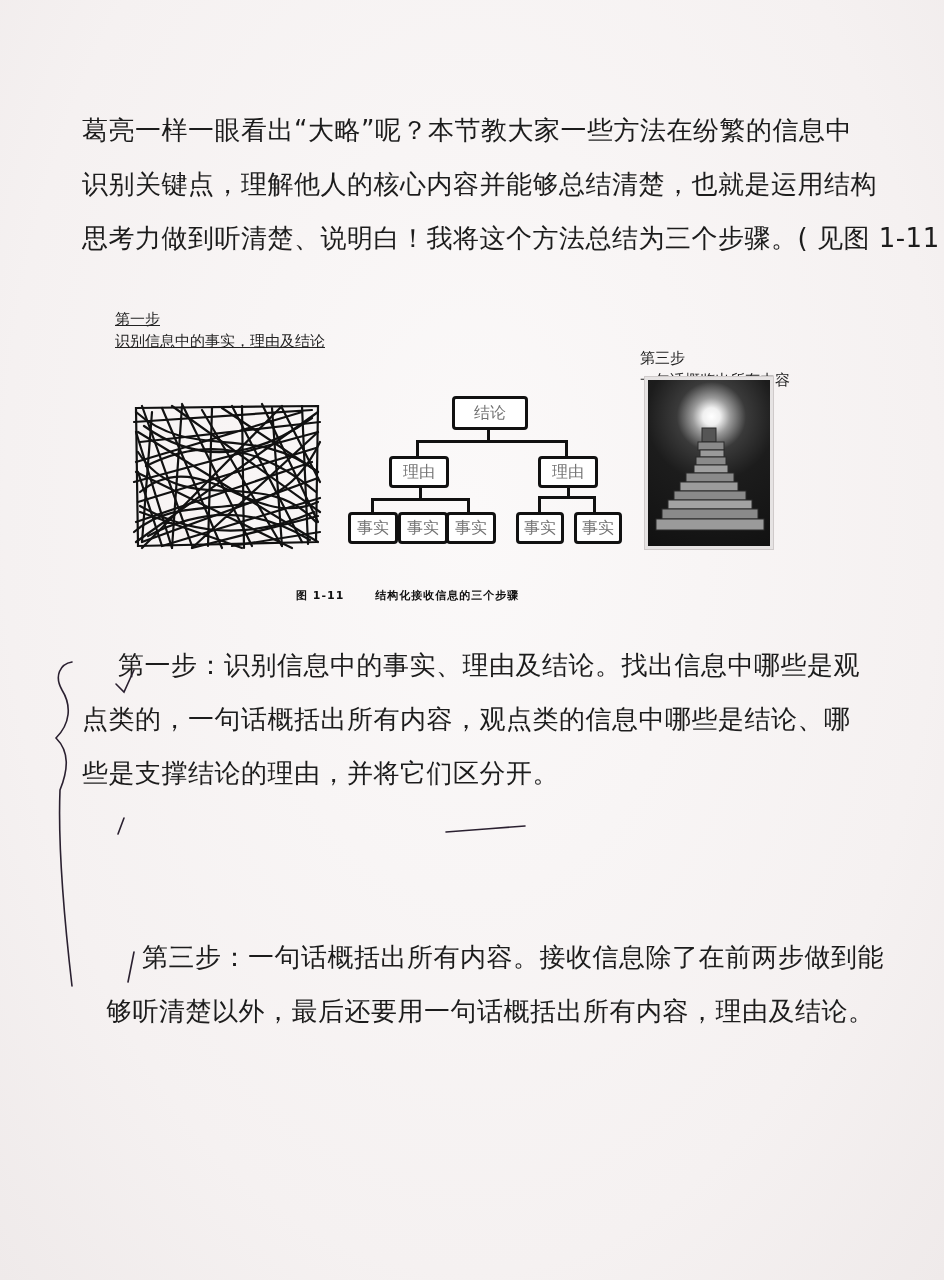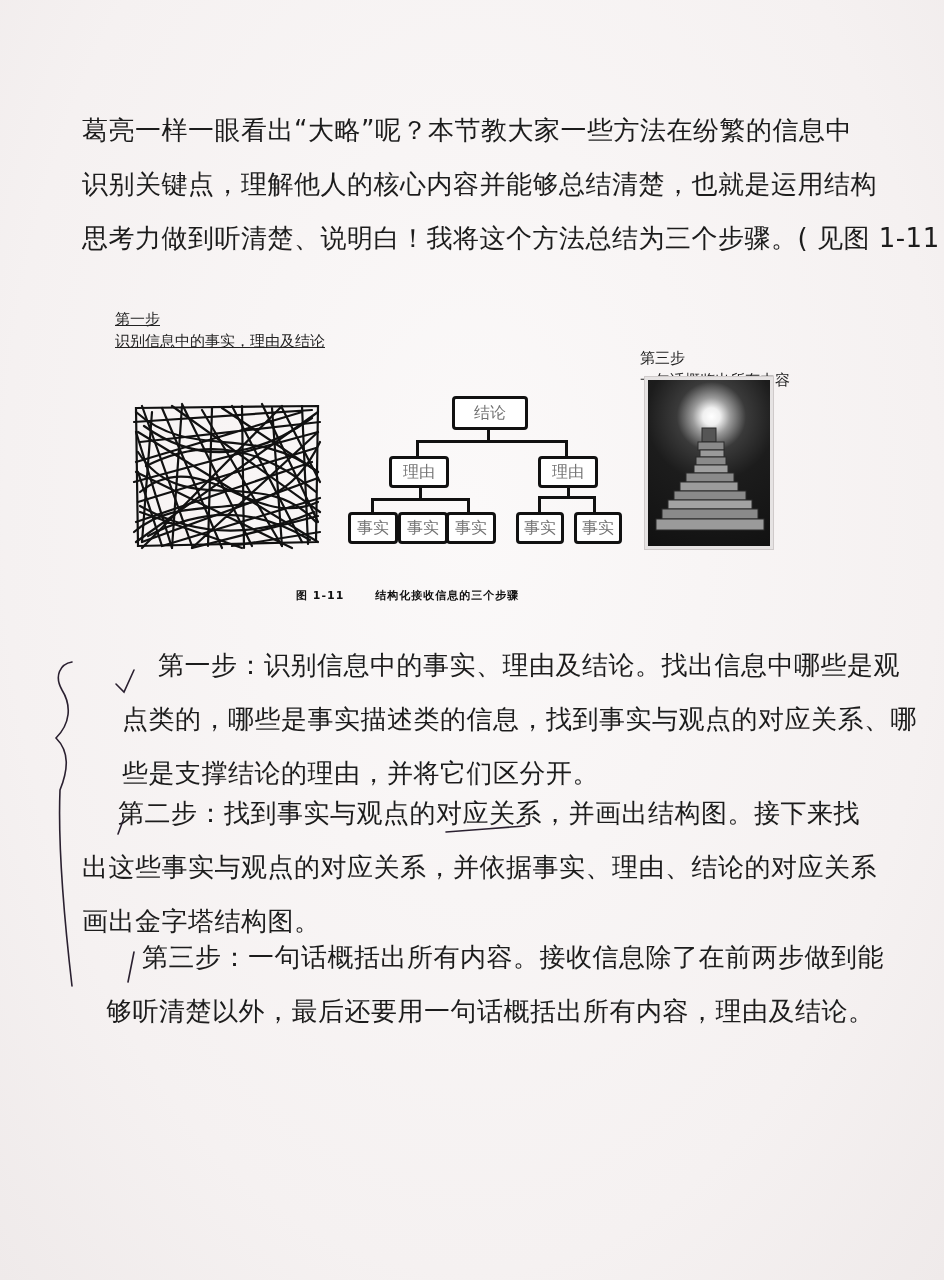--- a/index.html
+++ b/index.html
@@ -45,21 +45,21 @@
       background: radial-gradient(circle at 52% 22%, #ffffff 0%, #f0f0f0 6%, #9a9a9a 13%, #3a3a3a 24%, #1c1c1c 45%, #111 100%);
       overflow: hidden;
     }
 
     .caption {
       position: absolute; left: 296px; top: 588px; font-size: 11px; font-weight: bold;
       letter-spacing: 1px; color: #111; white-space: nowrap;
     }
     .caption .num { margin-right: 26px; }
 
-    .s1 { top: 638px; margin-left: 40px; }
+    .s1 { top: 638px; }
     .s2 { top: 786px; }
     .s3 { top: 930px; margin-left: 24px; }
     .indent { padding-left: 36px; }
 
     .annot { position: absolute; left: 0; top: 0; width: 944px; height: 1280px; pointer-events: none; }
   </style>
 </head>
 <body>
 
 <div class="page">
@@ -134,29 +134,24 @@
     </svg>
   </div>
 
   <div class="caption">
     <span class="num">图 1-11</span>
     <span>结构化接收信息的三个步骤</span>
   </div>
 
   <div class="para s1">
     <span class="line indent">第一步：识别信息中的事实、理由及结论。找出信息中哪些是观</span>
-    <span class="line">点类的，哪些是事实描述类的信息，找到事实与观点的对应关系、哪</span>
+    <span class="line">点类的，一句话概括出所有内容，观点类的信息中哪些是结论、哪</span>
     <span class="line">些是支撑结论的理由，并将它们区分开。</span>
   </div>
 
-  <div class="para s2">
-    <span class="line indent">第二步：找到事实与观点的对应关系，并画出结构图。接下来找</span>
-    <span class="line">出这些事实与观点的对应关系，并依据事实、理由、结论的对应关系</span>
-    <span class="line">画出金字塔结构图。</span>
-  </div>
 
   <div class="para s3">
     <span class="line indent">第三步：一句话概括出所有内容。接收信息除了在前两步做到能</span>
     <span class="line">够听清楚以外，最后还要用一句话概括出所有内容，理由及结论。</span>
   </div>
 
   <svg class="annot" viewBox="0 0 944 1280">
     <g stroke="#2a2030" stroke-width="1.6" fill="none" stroke-linecap="round">
 
       <path d="M72 662 C60 664, 54 676, 62 690 C72 706, 70 724, 56 738 C70 752, 68 770, 60 790 C58 840, 62 900, 72 986"></path>

